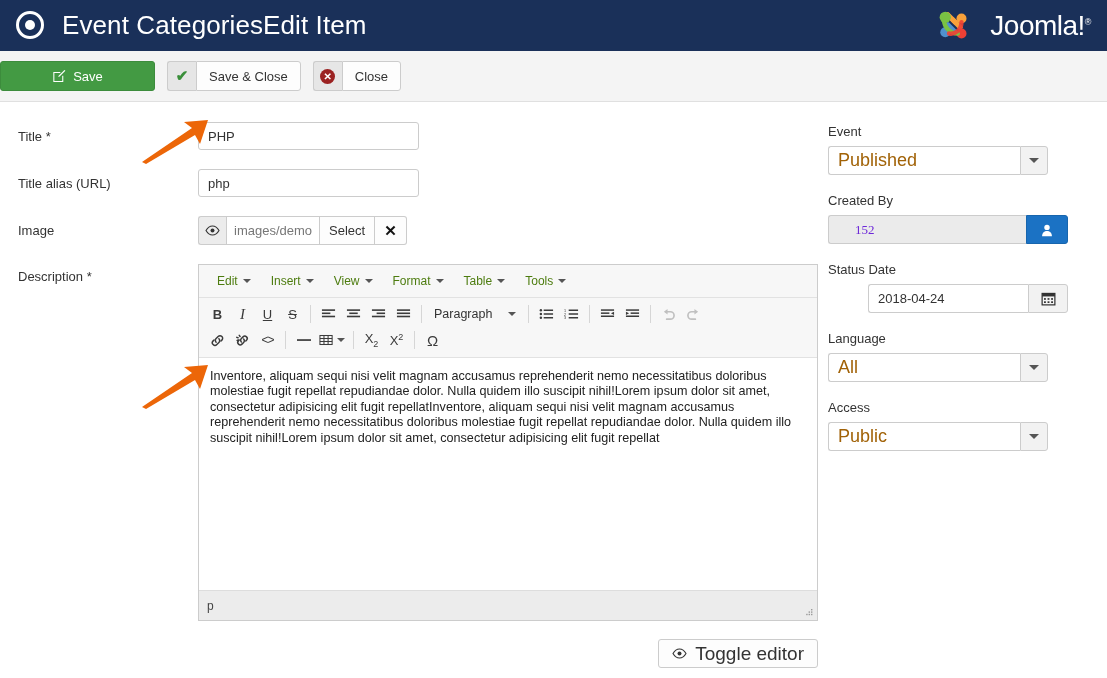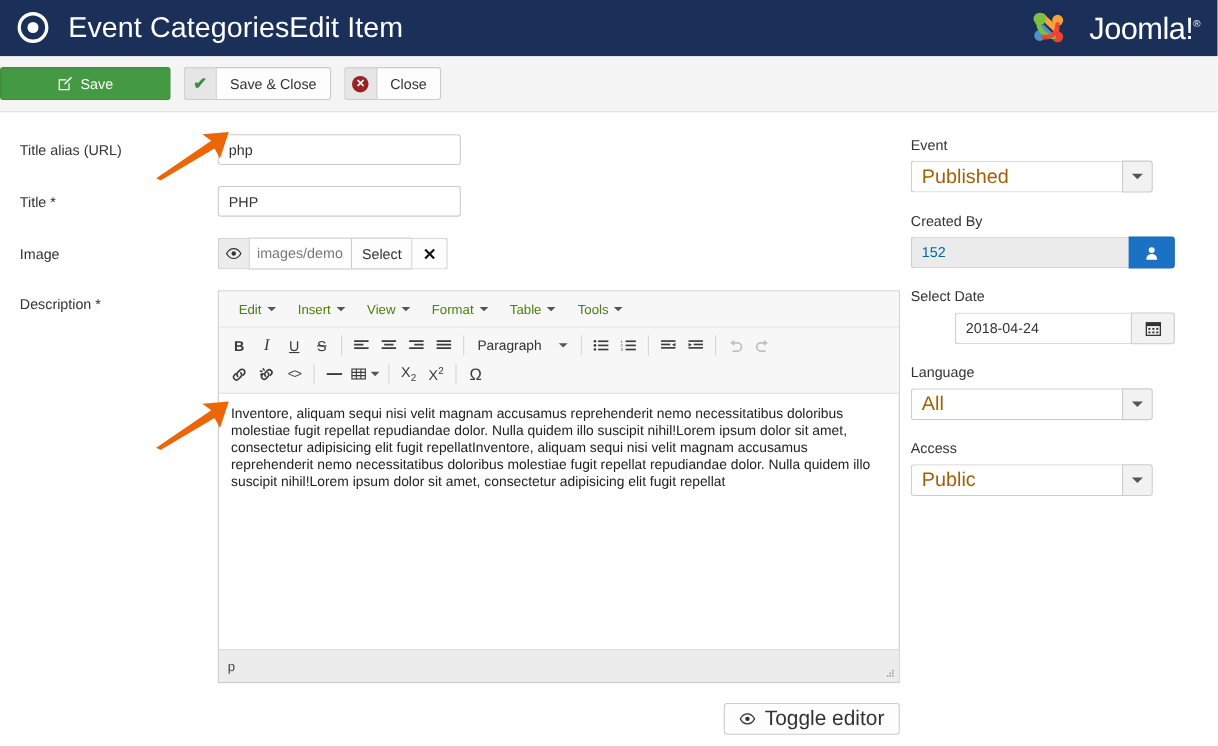--- a/index.html
+++ b/index.html
@@ -179,22 +179,23 @@
   }
   .select-arrow {
     width:28px; background:#f2f2f2; border:1px solid #ccc; border-radius:0 3px 3px 0;
     display:flex; align-items:center; justify-content:center; cursor:pointer;
   }
   .caret-sm { width:0;height:0;border-left:5px solid transparent;border-right:5px solid transparent;
               border-top:5px solid #555; }
   .createdby-box { display:flex; height:29px; width:240px; }
   .createdby-val {
     flex:1; background:#ebebeb; border:1px solid #ccc; border-right:none;
-    display:flex; align-items:center; padding:0 9px; font-size:13px; color:#0369a1;
+    display:flex; align-items:center; padding:0 26px; font-size:13px; color:#6d28d9;
     border-radius:3px 0 0 3px;
+    font-family:Liberation Serif, serif;
   }
   .createdby-btn {
     width:42px; background:#1b72c4; border:1px solid #1765ad; border-radius:0 3px 3px 0;
     display:flex; align-items:center; justify-content:center; cursor:pointer;
   }
   .date-box { display:flex; height:29px; width:240px;padding-left:40px; }
   .date-val {
     flex:1; background:#fff; border:1px solid #ccc; border-right:none;
     display:flex; align-items:center; padding:0 9px; font-size:13px; color:#333;
     border-radius:3px 0 0 3px;
@@ -257,27 +258,27 @@
     </div>
     <div class="btn-seg-label">Close</div>
   </div>
 </div>
 
 <div class="page">
 
   <div class="left-col">
 
     <div class="form-row">
+      <div class="form-label">Title *</div>
+      <input class="text-input" value="PHP" style="">
+    </div>
+
+    <div class="form-row">
       <div class="form-label">Title alias (URL)</div>
       <input class="text-input" value="php" style="">
-    </div>
-
-    <div class="form-row">
-      <div class="form-label">Title *</div>
-      <input class="text-input" value="PHP" style="">
     </div>
 
     <div class="form-row">
       <div class="form-label">Image</div>
       <div class="image-field">
         <div class="img-eye">
           <svg width="15" height="11" viewBox="0 0 18 12">
             <path d="M9 0.6 C4.2 .6 1.2 6 1.2 6 s3 5.4 7.8 5.4 S16.8 6 16.8 6 S13.8 .6 9 .6 z" fill="none" stroke="#333" stroke-width="1.3"></path>
             <circle cx="9" cy="6" r="2.4" fill="#333"></circle>
           </svg>
@@ -538,21 +539,21 @@
         <div class="createdby-btn">
           <svg width="14" height="14" viewBox="0 0 16 16">
             <circle cx="8" cy="5" r="3.1" fill="#fff"></circle>
             <path d="M2.4 15 C2.4 10.8 5 9 8 9 s5.6 1.8 5.6 6 z" fill="#fff"></path>
           </svg>
         </div>
       </div>
     </div>
 
     <div class="side-group">
-      <div class="side-label">Select Date</div>
+      <div class="side-label">Status Date</div>
       <div class="date-box">
         <div class="date-val">2018-04-24</div>
         <div class="date-btn">
           <svg width="15" height="15" viewBox="0 0 16 16">
             <rect x="1.2" y="2.6" width="13.6" height="12.2" fill="none" stroke="#333" stroke-width="1.3"></rect>
             <rect x="1.2" y="2.6" width="13.6" height="3.2" fill="#333"></rect>
             <g fill="#333">
                 <rect x="3.2" y="7.6" width="2" height="1.8"></rect>
                 <rect x="7" y="7.6" width="2" height="1.8"></rect>
                 <rect x="10.8" y="7.6" width="2" height="1.8"></rect>

